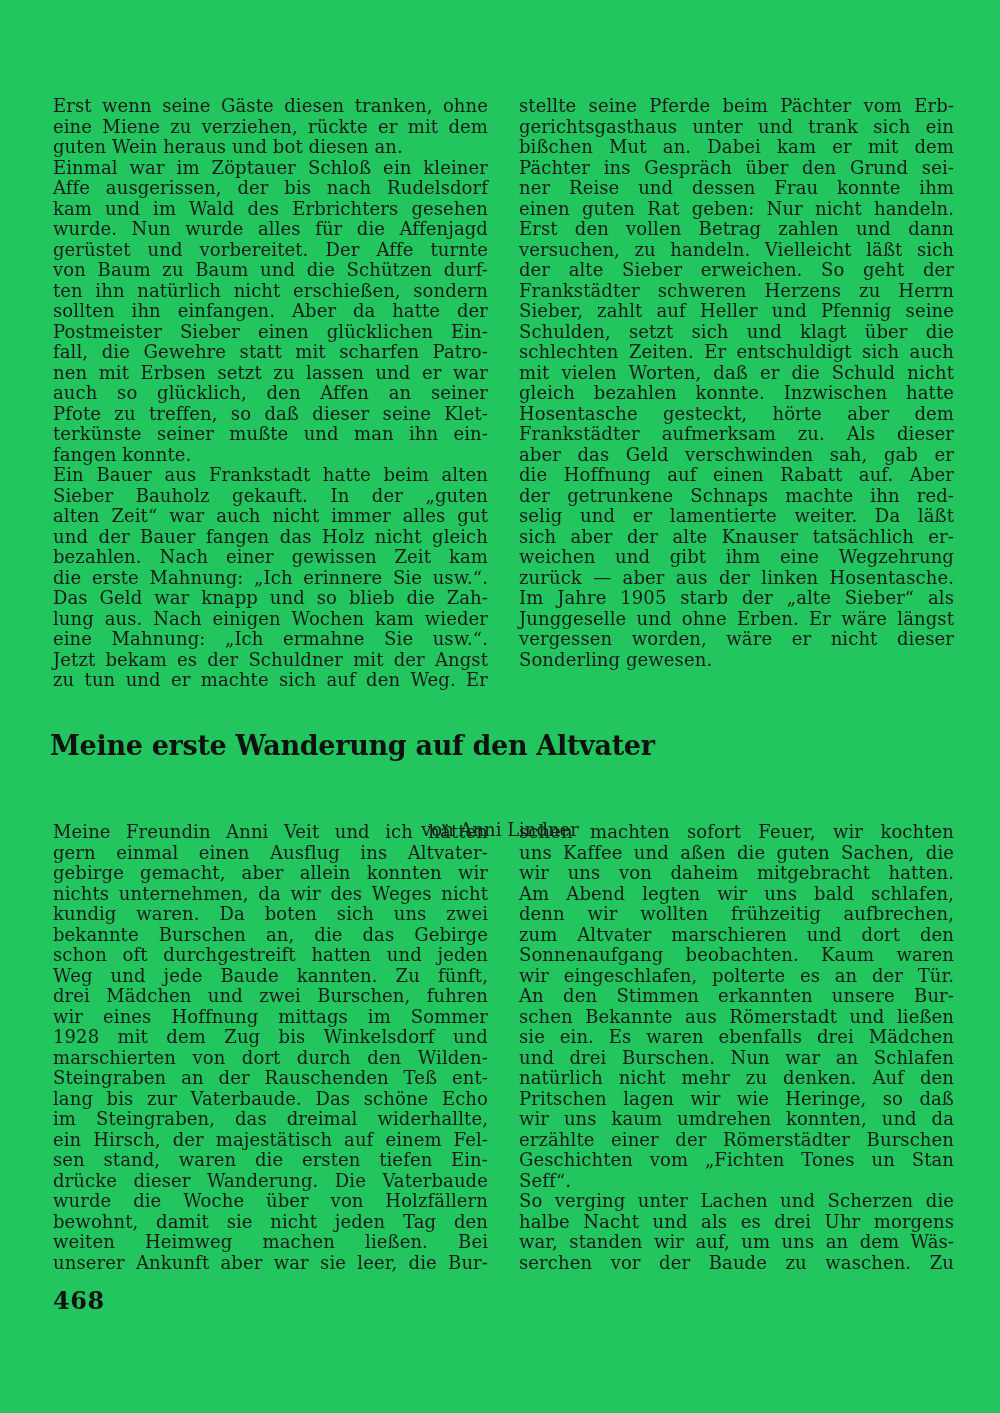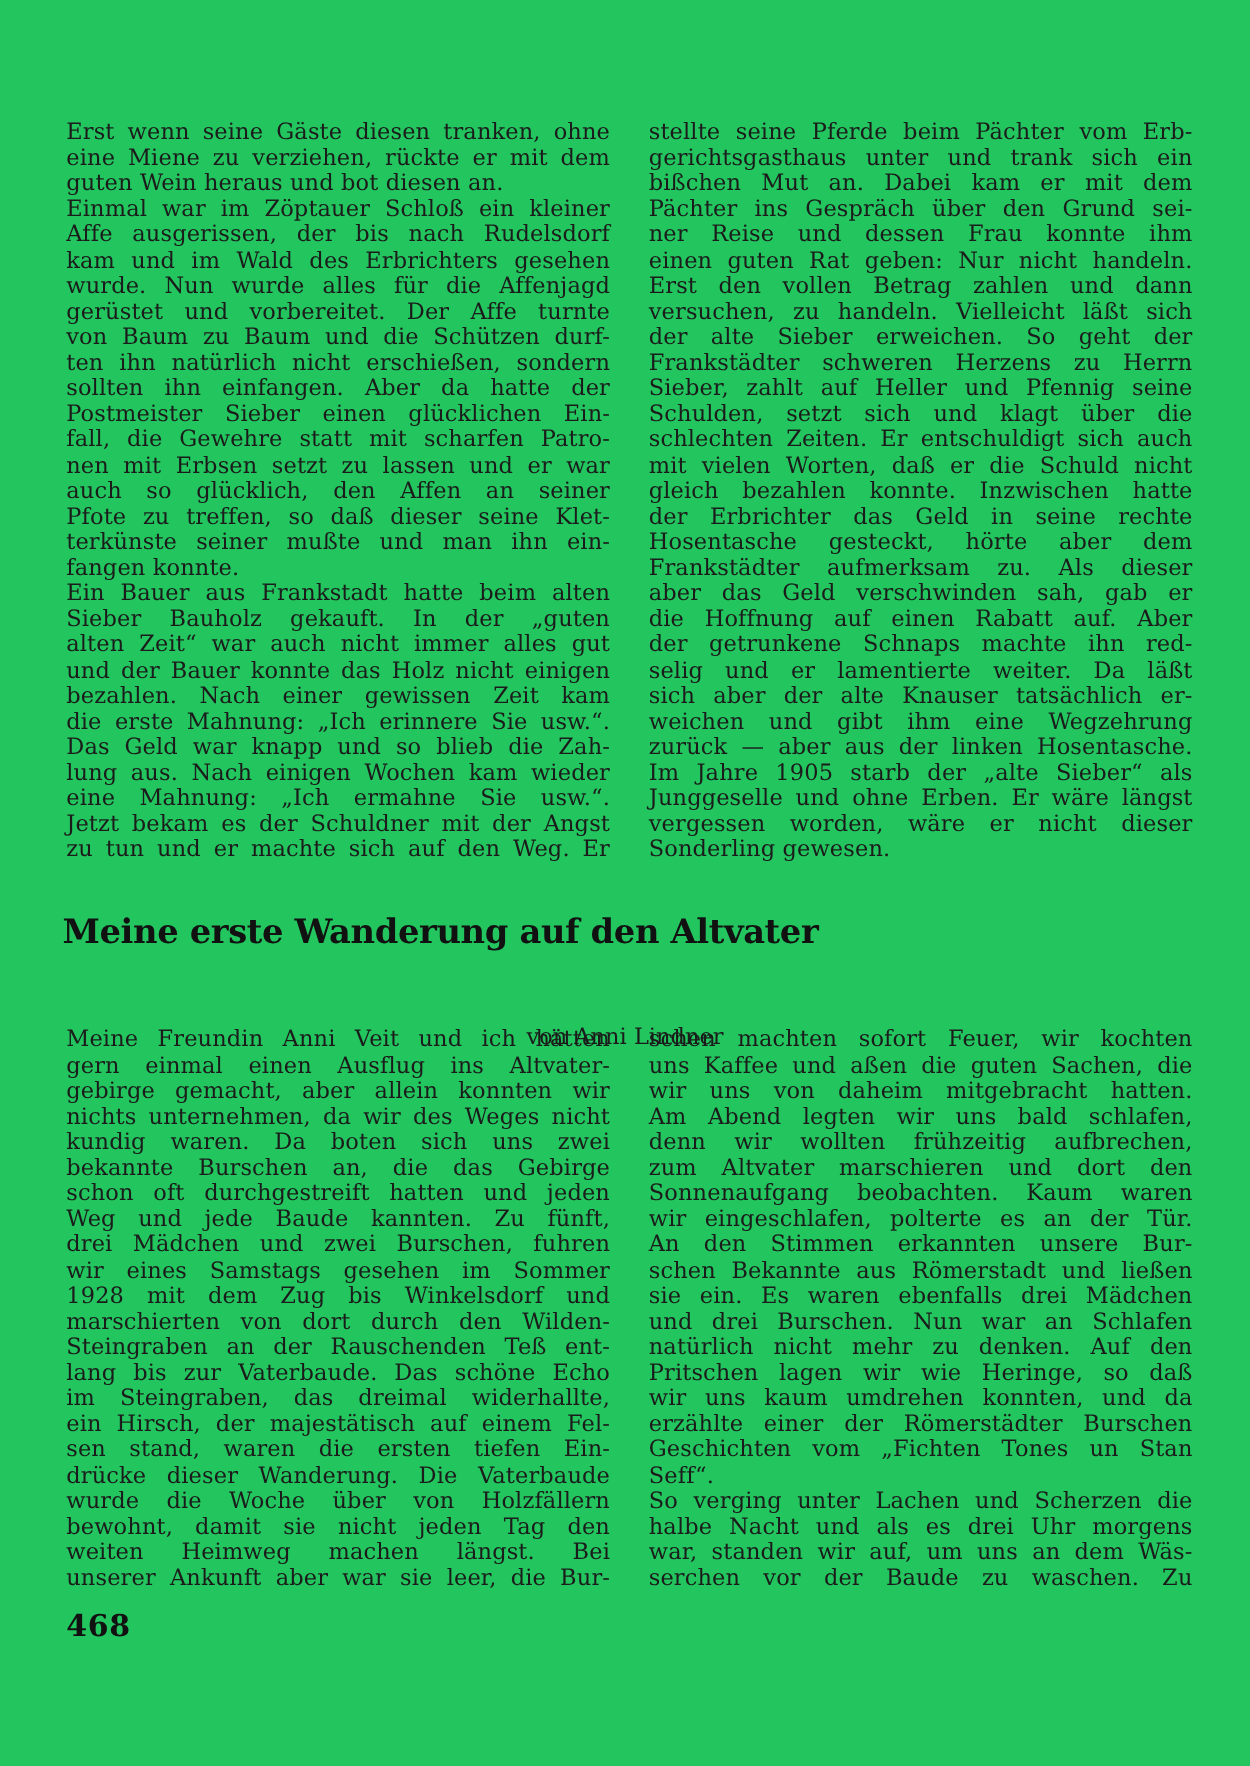--- a/index.html
+++ b/index.html
@@ -83,21 +83,21 @@
         <div class="tline">Postmeister Sieber einen glücklichen Ein-</div>
         <div class="tline">fall, die Gewehre statt mit scharfen Patro-</div>
         <div class="tline">nen mit Erbsen setzt zu lassen und er war</div>
         <div class="tline">auch so glücklich, den Affen an seiner</div>
         <div class="tline">Pfote zu treffen, so daß dieser seine Klet-</div>
         <div class="tline">terkünste seiner mußte und man ihn ein-</div>
         <div class="tline pend">fangen konnte.</div>
         <div class="tline">Ein Bauer aus Frankstadt hatte beim alten</div>
         <div class="tline">Sieber Bauholz gekauft. In der „guten</div>
         <div class="tline">alten Zeit“ war auch nicht immer alles gut</div>
-        <div class="tline">und der Bauer konnte das Holz nicht einigen</div>
+        <div class="tline">und der Bauer fangen das Holz nicht gleich</div>
         <div class="tline">bezahlen. Nach einer gewissen Zeit kam</div>
         <div class="tline">die erste Mahnung: „Ich erinnere Sie usw.“.</div>
         <div class="tline">Das Geld war knapp und so blieb die Zah-</div>
         <div class="tline">lung aus. Nach einigen Wochen kam wieder</div>
         <div class="tline">eine Mahnung: „Ich ermahne Sie usw.“.</div>
         <div class="tline">Jetzt bekam es der Schuldner mit der Angst</div>
         <div class="tline">zu tun und er machte sich auf den Weg. Er</div>
       </div>
     <div class="col">
         <div class="tline">stellte seine Pferde beim Pächter vom Erb-</div>
@@ -108,21 +108,20 @@
         <div class="tline">einen guten Rat geben: Nur nicht handeln.</div>
         <div class="tline">Erst den vollen Betrag zahlen und dann</div>
         <div class="tline">versuchen, zu handeln. Vielleicht läßt sich</div>
         <div class="tline">der alte Sieber erweichen. So geht der</div>
         <div class="tline">Frankstädter schweren Herzens zu Herrn</div>
         <div class="tline">Sieber, zahlt auf Heller und Pfennig seine</div>
         <div class="tline">Schulden, setzt sich und klagt über die</div>
         <div class="tline">schlechten Zeiten. Er entschuldigt sich auch</div>
         <div class="tline">mit vielen Worten, daß er die Schuld nicht</div>
         <div class="tline">gleich bezahlen konnte. Inzwischen hatte</div>
-        <div class="tline">der Erbrichter das Geld in seine rechte</div>
         <div class="tline">Hosentasche gesteckt, hörte aber dem</div>
         <div class="tline">Frankstädter aufmerksam zu. Als dieser</div>
         <div class="tline">aber das Geld verschwinden sah, gab er</div>
         <div class="tline">die Hoffnung auf einen Rabatt auf. Aber</div>
         <div class="tline">der getrunkene Schnaps machte ihn red-</div>
         <div class="tline">selig und er lamentierte weiter. Da läßt</div>
         <div class="tline">sich aber der alte Knauser tatsächlich er-</div>
         <div class="tline">weichen und gibt ihm eine Wegzehrung</div>
         <div class="tline">zurück — aber aus der linken Hosentasche.</div>
         <div class="tline">Im Jahre 1905 starb der „alte Sieber“ als</div>
@@ -140,32 +139,32 @@
     <div class="col">
         <div class="tline">Meine Freundin Anni Veit und ich hätten</div>
         <div class="tline">gern einmal einen Ausflug ins Altvater-</div>
         <div class="tline">gebirge gemacht, aber allein konnten wir</div>
         <div class="tline">nichts unternehmen, da wir des Weges nicht</div>
         <div class="tline">kundig waren. Da boten sich uns zwei</div>
         <div class="tline">bekannte Burschen an, die das Gebirge</div>
         <div class="tline">schon oft durchgestreift hatten und jeden</div>
         <div class="tline">Weg und jede Baude kannten. Zu fünft,</div>
         <div class="tline">drei Mädchen und zwei Burschen, fuhren</div>
-        <div class="tline">wir eines Samstags gesehen im Sommer</div>
+        <div class="tline">wir eines Hoffnung mittags im Sommer</div>
         <div class="tline">1928 mit dem Zug bis Winkelsdorf und</div>
         <div class="tline">marschierten von dort durch den Wilden-</div>
         <div class="tline">Steingraben an der Rauschenden Teß ent-</div>
         <div class="tline">lang bis zur Vaterbaude. Das schöne Echo</div>
         <div class="tline">im Steingraben, das dreimal widerhallte,</div>
         <div class="tline">ein Hirsch, der majestätisch auf einem Fel-</div>
         <div class="tline">sen stand, waren die ersten tiefen Ein-</div>
         <div class="tline">drücke dieser Wanderung. Die Vaterbaude</div>
         <div class="tline">wurde die Woche über von Holzfällern</div>
         <div class="tline">bewohnt, damit sie nicht jeden Tag den</div>
-        <div class="tline">weiten Heimweg machen längst. Bei</div>
+        <div class="tline">weiten Heimweg machen ließen. Bei</div>
         <div class="tline">unserer Ankunft aber war sie leer, die Bur-</div>
       </div>
     <div class="col">
         <div class="tline">schen machten sofort Feuer, wir kochten</div>
         <div class="tline">uns Kaffee und aßen die guten Sachen, die</div>
         <div class="tline">wir uns von daheim mitgebracht hatten.</div>
         <div class="tline">Am Abend legten wir uns bald schlafen,</div>
         <div class="tline">denn wir wollten frühzeitig aufbrechen,</div>
         <div class="tline">zum Altvater marschieren und dort den</div>
         <div class="tline">Sonnenaufgang beobachten. Kaum waren</div>

